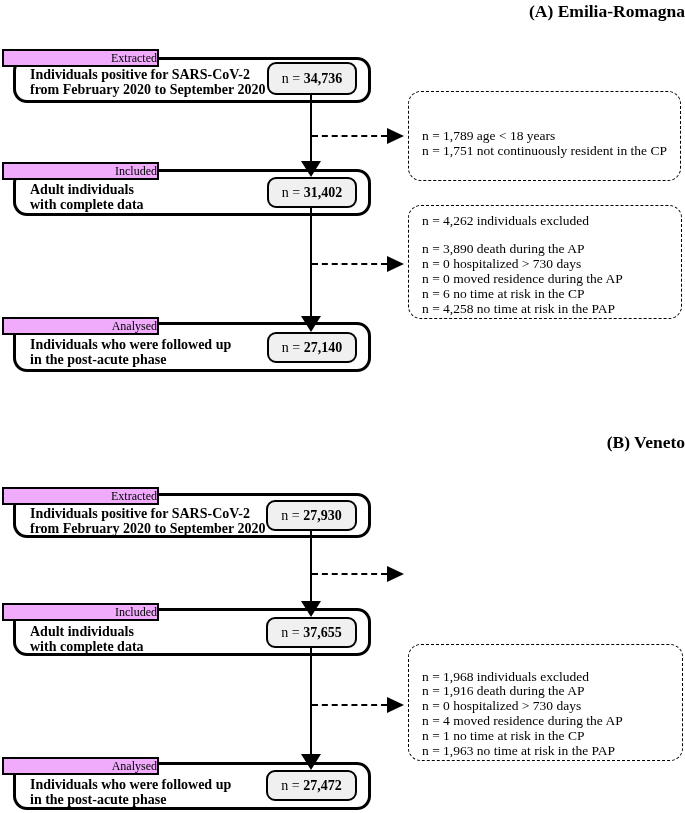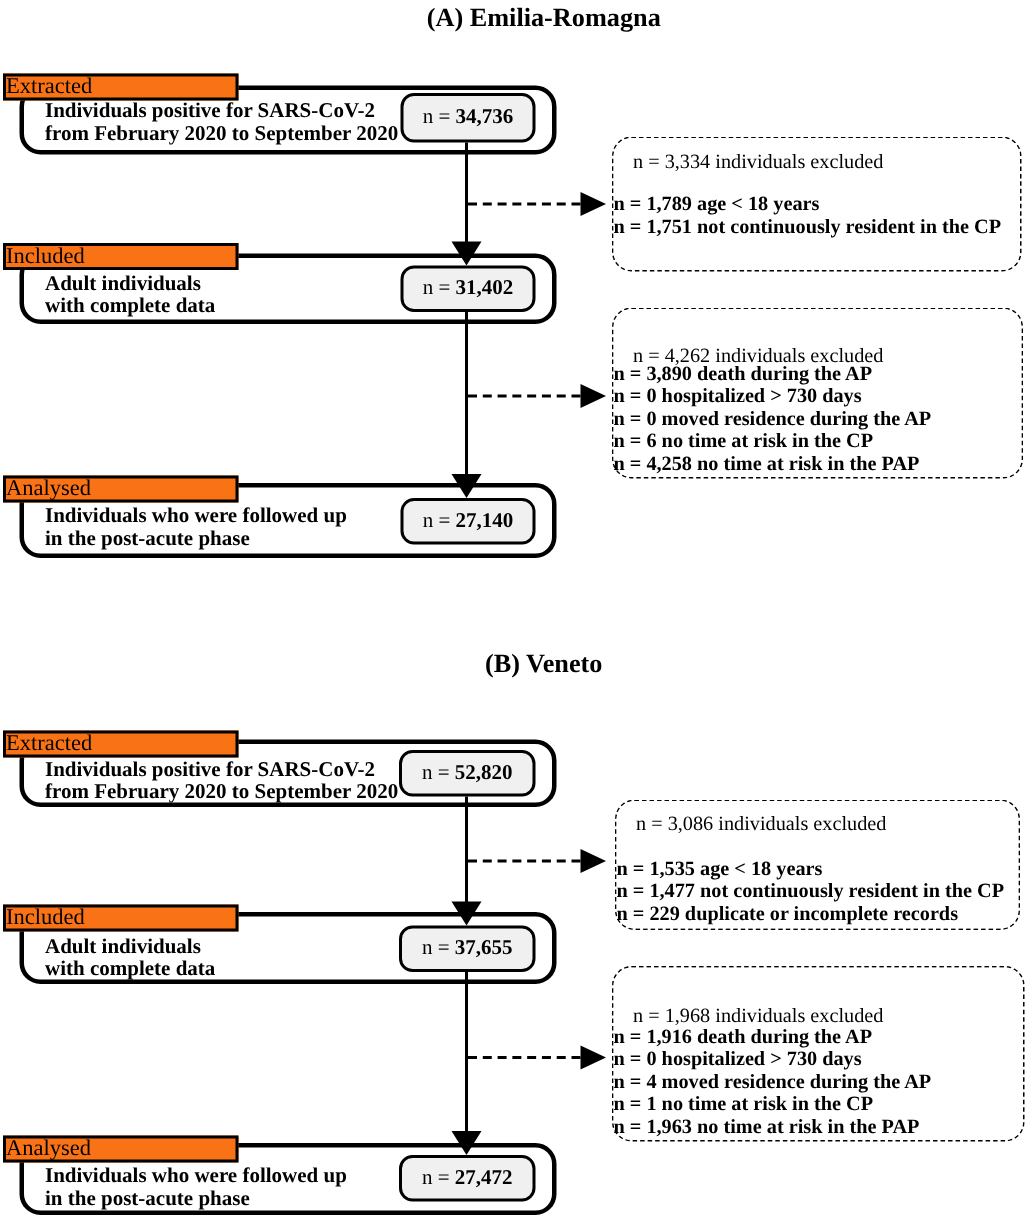--- a/index.html
+++ b/index.html
@@ -2,48 +2,48 @@
 <html><head>
 <meta charset="utf-8">
 <style>
   html,body{margin:0;padding:0;background:#ffffff;}
   #canvas{
     position:relative;width:685px;height:813px;background:#ffffff;overflow:hidden;
     font-family:"Liberation Serif","DejaVu Serif",serif;color:#000;
   }
   .panel{position:absolute;left:0;width:685px;}
   .panel-title{
-    position:absolute;left:40px;width:645px;text-align:center;
+    position:absolute;left:40px;width:645px;text-align:right;
     font-weight:bold;font-size:17.5px;white-space:nowrap;
   }
   .stage-main{
     position:absolute;background:#ffffff;border:3px solid #000;
     border-radius:14px;box-sizing:border-box;z-index:1;
   }
   .tab{
-    position:absolute;background:#f97316;border:2px solid #000;
-    text-align:left;font-size:15px;line-height:14px;height:14px;
+    position:absolute;background:#f0abfc;border:2px solid #000;
+    text-align:right;font-size:12px;line-height:14px;height:14px;
     z-index:3;box-sizing:content-box;
   }
   .stage-text{
     position:absolute;font-weight:bold;font-size:14px;line-height:14.5px;
     z-index:3;white-space:nowrap;
   }
   .nbox{
     position:absolute;background:#f0f0f0;border:2px solid #000;border-radius:9px;
     box-sizing:border-box;z-index:3;display:flex;align-items:center;justify-content:center;
     font-size:14px;white-space:pre;
   }
   .nbox .nval{font-weight:bold;}
   .excl{
     position:absolute;background:#ffffff;border:1.5px dashed #000;
     border-radius:13px;box-sizing:border-box;font-size:13.5px;z-index:1;
   }
   .excl-header{position:absolute;left:13px;white-space:nowrap;}
-  .excl-items{position:absolute;left:0;line-height:15px;white-space:nowrap;font-weight:bold;}
+  .excl-items{position:absolute;left:13px;line-height:15px;white-space:nowrap;}
   .vline{position:absolute;width:2px;background:#000;z-index:2;}
   .arrow-down{
     position:absolute;width:0;height:0;z-index:2;
     border-left:10px solid transparent;border-right:10px solid transparent;
     border-top:16px solid #000;
   }
   .dash-line{position:absolute;height:0;border-top:2px dashed #000;z-index:2;}
   .arrow-right{
     position:absolute;width:0;height:0;z-index:2;
     border-top:8px solid transparent;border-bottom:8px solid transparent;
@@ -67,21 +67,20 @@
     <div class="nbox" style="left:267px;top:62px;width:90px;height:33px;">
       <span>n = </span><span class="nval">34,736</span>
     </div>
 
     <div class="vline" style="left:310px;top:95px;height:72px;"></div>
     <div class="arrow-down" style="left:301px;top:161px;"></div>
     <div class="dash-line" style="left:312px;top:135px;width:75px;"></div>
     <div class="arrow-right" style="left:387px;top:128px;"></div>
 
     <div class="excl" style="left:408px;top:91px;width:273px;height:90px;">
-      <div class="excl-header" style="top:8px;">n = 3,334 individuals excluded</div>
       <div class="excl-items" style="top:36px;">
         <div>n = 1,789 age &lt; 18 years</div>
         <div>n = 1,751 not continuously resident in the CP</div>
       </div>
     </div>
 
     <div class="stage-main" style="left:13px;top:169px;width:358px;height:47px;"></div>
     <div class="tab" style="left:2px;top:162px;width:153px;">Included</div>
     <div class="stage-text" style="left:30px;top:183px;">
       <div>Adult individuals</div>
@@ -90,21 +89,21 @@
     <div class="nbox" style="left:267px;top:177px;width:90px;height:31px;">
       <span>n = </span><span class="nval">31,402</span>
     </div>
 
     <div class="vline" style="left:310px;top:208px;height:114px;"></div>
     <div class="arrow-down" style="left:301px;top:316px;"></div>
     <div class="dash-line" style="left:312px;top:263px;width:75px;"></div>
     <div class="arrow-right" style="left:387px;top:256px;"></div>
 
     <div class="excl" style="left:408px;top:205px;width:274px;height:114px;">
-      <div class="excl-header" style="top:23px;">n = 4,262 individuals excluded</div>
+      <div class="excl-header" style="top:7px;">n = 4,262 individuals excluded</div>
       <div class="excl-items" style="top:35px;">
         <div>n = 3,890 death during the AP</div>
         <div>n = 0 hospitalized &gt; 730 days</div>
         <div>n = 0 moved residence during the AP</div>
         <div>n = 6 no time at risk in the CP</div>
         <div>n = 4,258 no time at risk in the PAP</div>
       </div>
     </div>
 
     <div class="stage-main" style="left:13px;top:322px;width:358px;height:50px;"></div>
@@ -121,36 +120,28 @@
   <div class="panel" style="top:431px;height:382px;">
     <div class="panel-title" style="top:1px;">(B) Veneto</div>
 
     <div class="stage-main" style="left:13px;top:62px;width:358px;height:45px;"></div>
     <div class="tab" style="left:2px;top:56px;width:153px;">Extracted</div>
     <div class="stage-text" style="left:30px;top:76px;">
       <div>Individuals positive for SARS-CoV-2</div>
       <div>from February 2020 to September 2020</div>
     </div>
     <div class="nbox" style="left:266px;top:69px;width:91px;height:31px;">
-      <span>n = </span><span class="nval">52,820</span>
+      <span>n = </span><span class="nval">27,930</span>
     </div>
 
     <div class="vline" style="left:310px;top:100px;height:76px;"></div>
     <div class="arrow-down" style="left:301px;top:170px;"></div>
     <div class="dash-line" style="left:312px;top:142px;width:75px;"></div>
     <div class="arrow-right" style="left:387px;top:135px;"></div>
 
-    <div class="excl" style="left:410px;top:102px;width:270px;height:87px;">
-      <div class="excl-header" style="top:7px;">n = 3,086 individuals excluded</div>
-      <div class="excl-items" style="top:37px;">
-        <div>n = 1,535 age &lt; 18 years</div>
-        <div>n = 1,477 not continuously resident in the CP</div>
-        <div>n = 229 duplicate or incomplete records</div>
-      </div>
-    </div>
 
     <div class="stage-main" style="left:13px;top:177px;width:358px;height:48px;"></div>
     <div class="tab" style="left:2px;top:172px;width:153px;">Included</div>
     <div class="stage-text" style="left:30px;top:194px;">
       <div>Adult individuals</div>
       <div>with complete data</div>
     </div>
     <div class="nbox" style="left:266px;top:186px;width:91px;height:31px;">
       <span>n = </span><span class="nval">37,655</span>
     </div>

